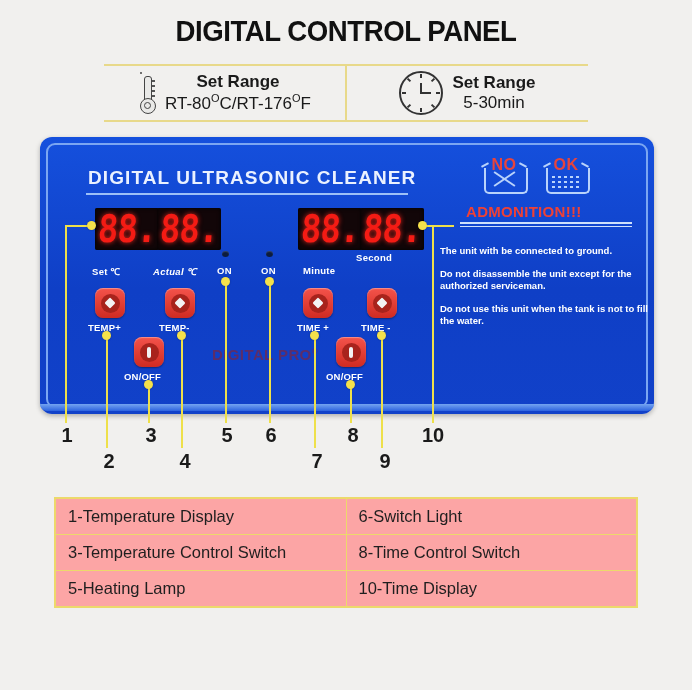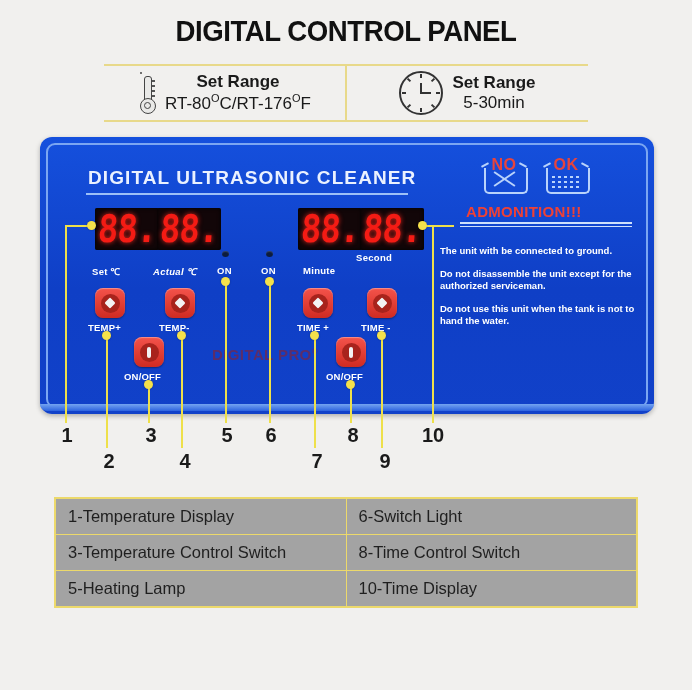--- a/index.html
+++ b/index.html
@@ -175,21 +175,21 @@
     background:#f5e14b;box-shadow:0 0 2px rgba(0,0,0,.3);
   }
   .cl-num{
     position:absolute;font-size:20px;font-weight:bold;color:#1a1a1a;
     text-align:center;width:30px;
   }
   
   .legend{
     position:absolute;left:54px;top:497px;width:584px;
     border:2px solid #ecd96b;border-collapse:collapse;
-    background:#a3a3a3;
+    background:#fca5a5;
   }
   .legend td{
     border:1px solid #ecd96b;
     padding:6px 12px;
     font-size:16.5px;color:#1f1f1f;
     height:23px;
   }
   .legend td.c1{width:50%;}
 </style>
 </head>
@@ -328,21 +328,21 @@
 <div class="btnlabel" style="left:326px;top:371px;">ON/OFF</div>
 
 <div class="watermark"><span>DIGITAL PRO</span><span class="reg">®</span></div>
 
 <div class="adm-title">ADMONITION!!!</div>
 <div class="adm-rule1"></div>
 <div class="adm-rule2"></div>
 <div class="adm-list">
   <p>The unit with be connected to ground.</p>
   <p>Do not disassemble the unit except for the authorized serviceman.</p>
-  <p>Do not use this unit when the tank is not to hand the water.</p>
+  <p>Do not use this unit when the tank is not to fill the water.</p>
 </div>
 
 <div class="cl cl-v" style="left:65px;top:225px;height:198px;"></div>
 <div class="cl cl-h" style="left:65px;top:225px;width:26px;"></div>
 <div class="cl-dot" style="left:87px;top:221px;"></div>
 <div class="cl-num" style="left:52px;top:424px;">1</div>
 
 <div class="cl cl-v" style="left:106px;top:335px;height:113px;"></div>
 <div class="cl-dot" style="left:102px;top:331px;"></div>
 <div class="cl-num" style="left:94px;top:450px;">2</div>

